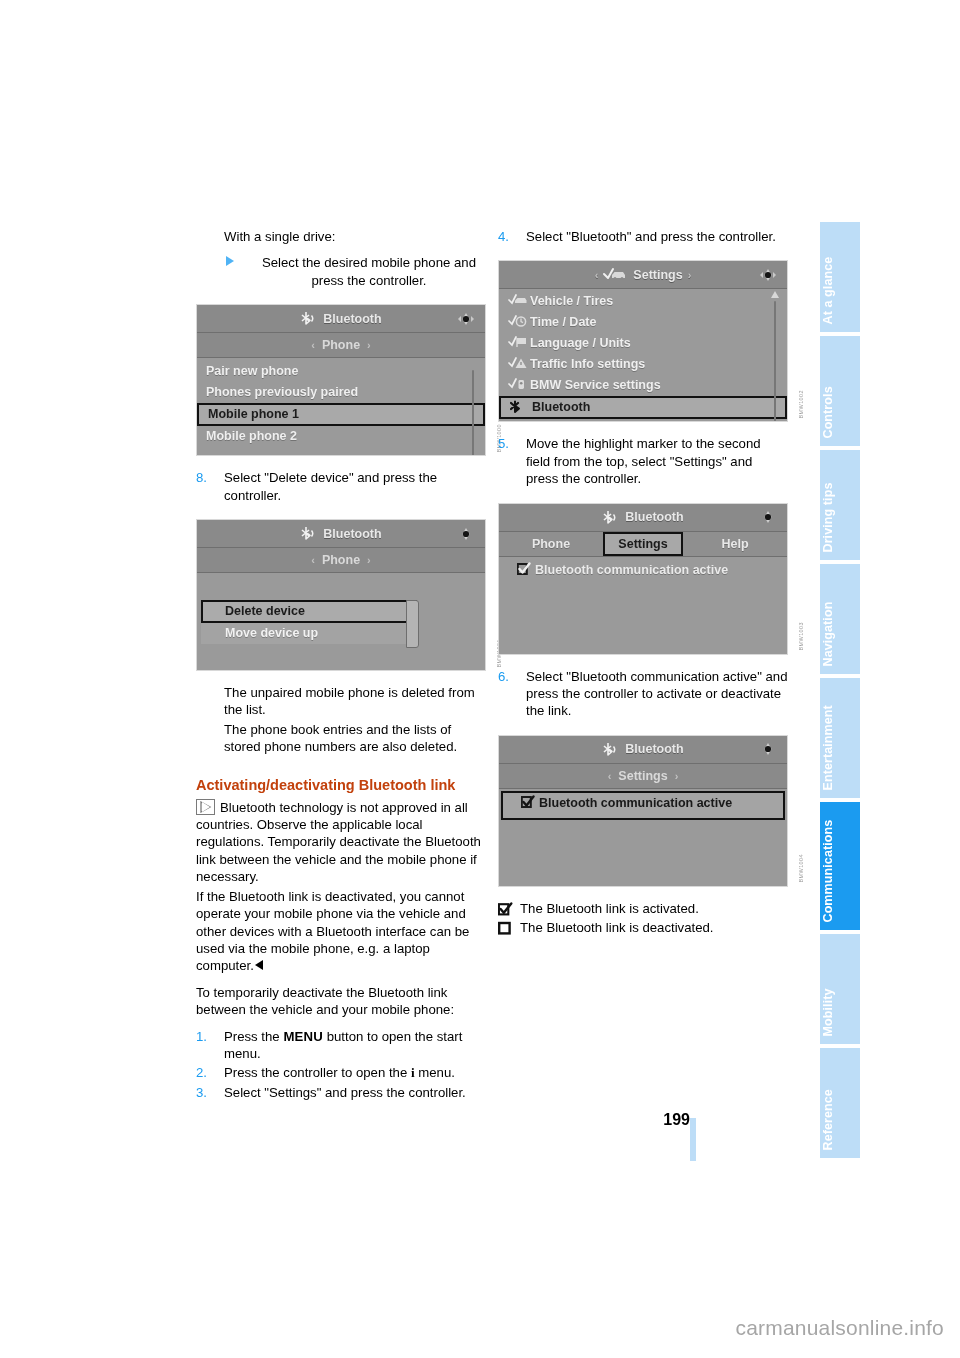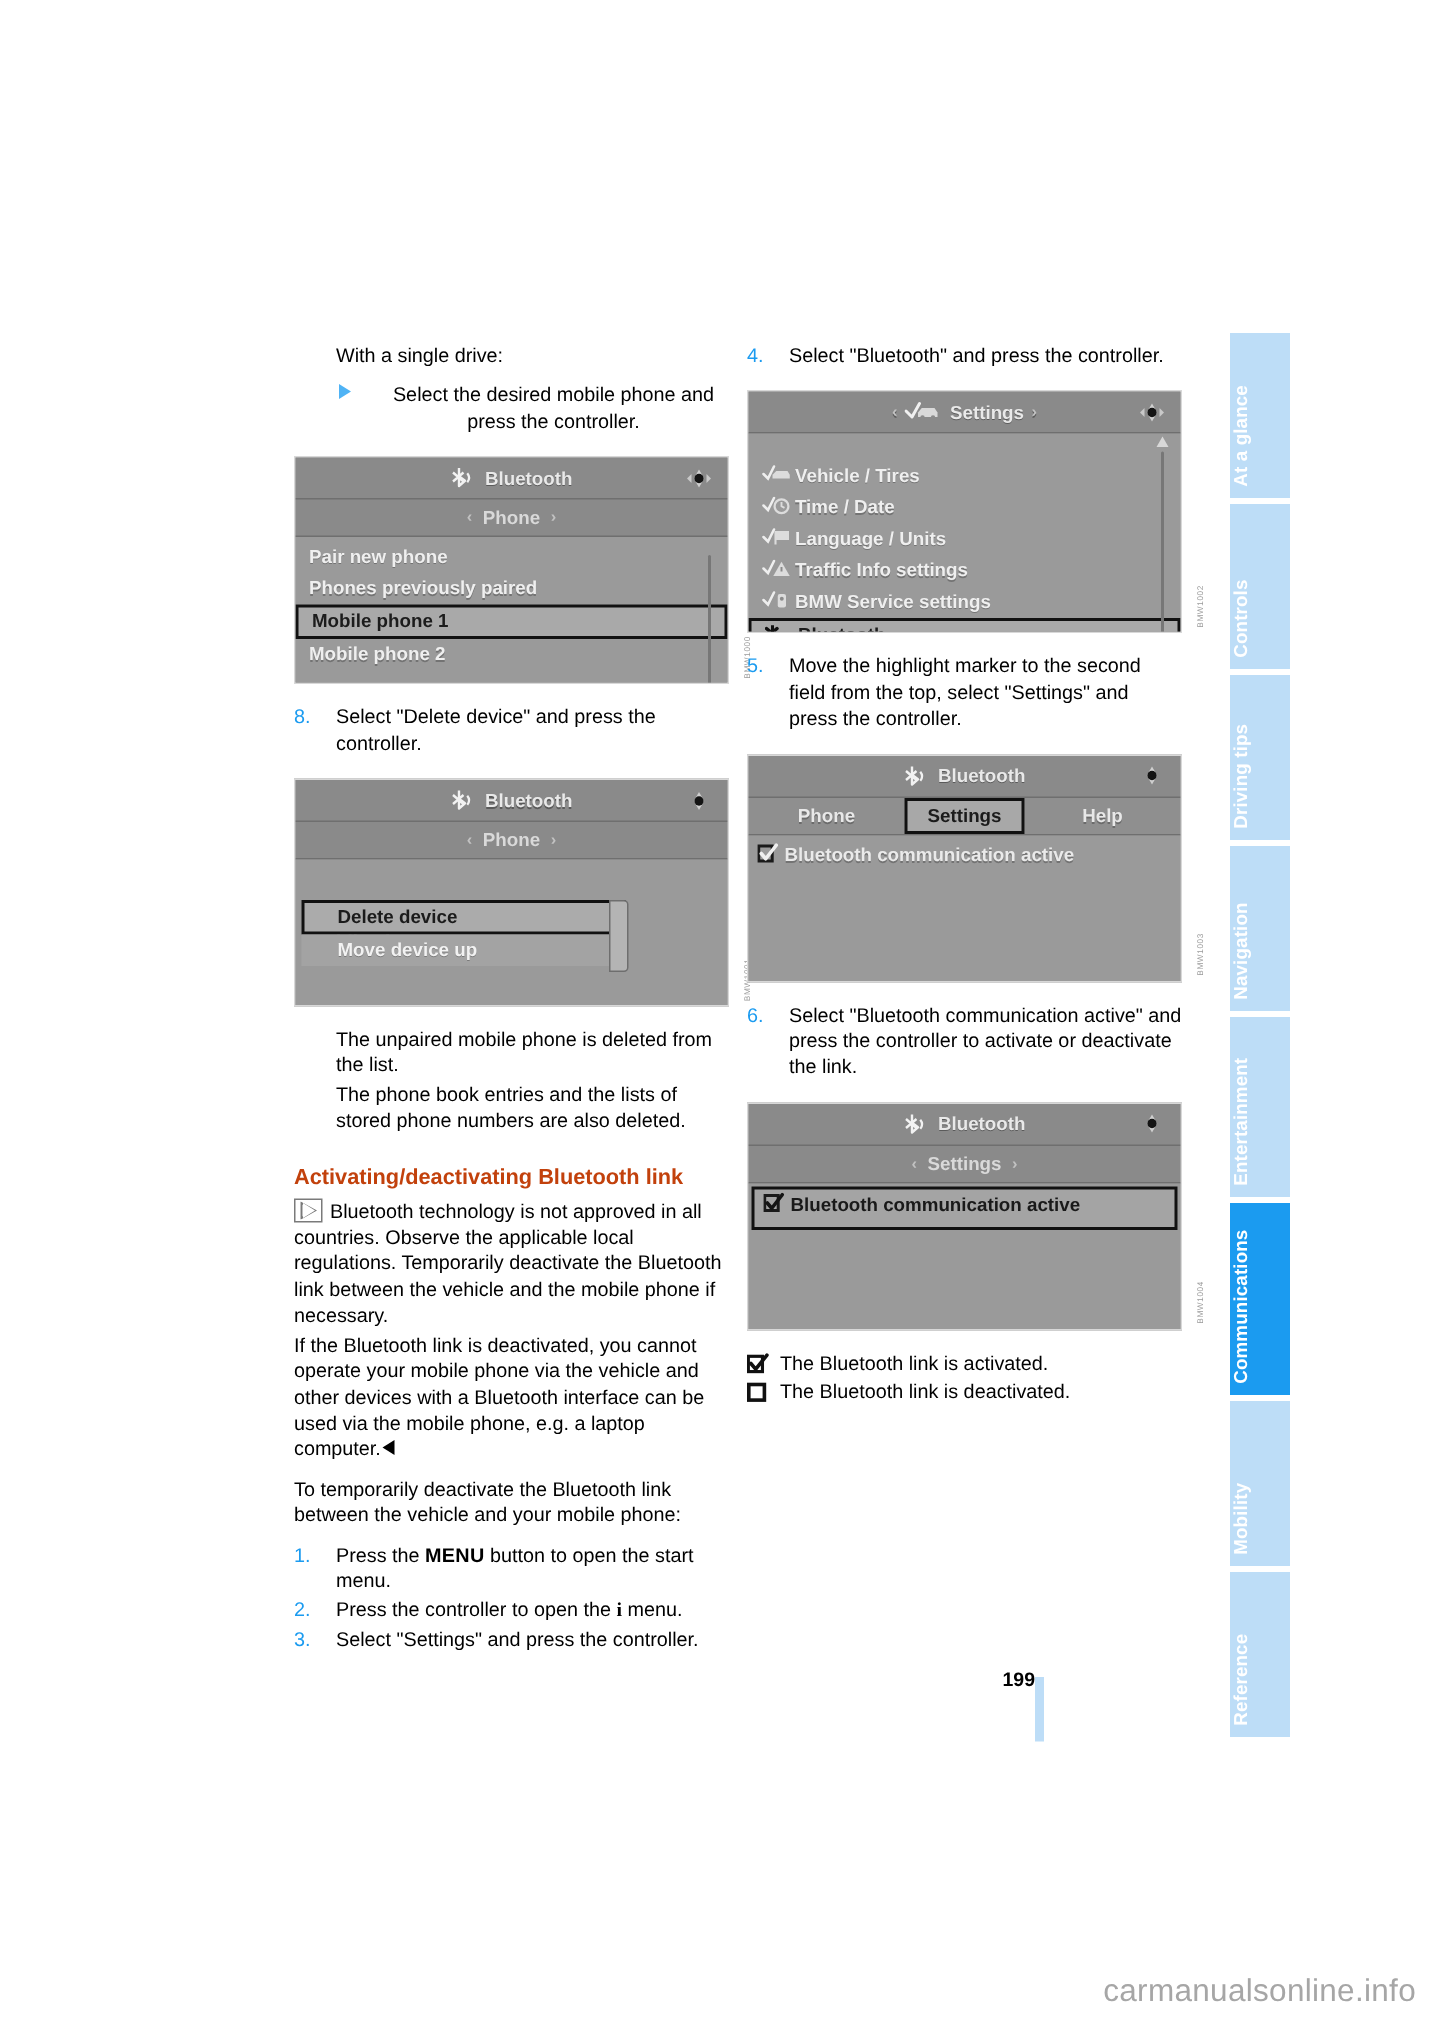--- a/index.html
+++ b/index.html
@@ -239,21 +239,21 @@
     flex: 0 0 80px;
     background: #a8a8a8;
     border: 2px solid #111;
     color: #1b1b1b;
     text-shadow: none;
     box-sizing: border-box;
   }
   .shot .cbrow {
     height: 23px;
     line-height: 23px;
-    padding-left: 6px;
+    padding-left: 18px;
     color: #eaeaea;
     font-weight: bold;
     white-space: nowrap;
     text-shadow: 0 1px 0 rgba(0,0,0,.25);
   }
   .shot .cbrow.boxed {
     border: 2px solid #111;
     color: #191919;
     background: #a4a4a4;
     text-shadow: none;
@@ -320,21 +320,21 @@
 
   
   #footer {
     position: absolute;
     left: 196px;
     top: 1110px;
     width: 494px;
     text-align: right;
   }
   #page-number {
-    font-size: 13px;
+    font-size: 16px;
     font-weight: bold;
     color: #000;
     line-height: 19px;
   }
   #edition-line {
     font-size: 12.2px;
     color: #000;
     line-height: 17px;
     margin-top: 1px;
   }
@@ -549,21 +549,21 @@
           <span class="arrow" style="color:#c2c2c2;padding-left:5px;font-size:11px;">›</span>
           <span class="joy">
             <svg width="22" height="16" viewBox="0 0 22 16">
               <path d="M3 8 L6 5 L6 11 Z" fill="#c9c9c9"></path>
               <path d="M19 8 L16 5 L16 11 Z" fill="#c9c9c9"></path>
               <path d="M11 2 L14.5 8 L11 14 L7.5 8 Z" fill="#cfcfcf"></path>
               <circle cx="11" cy="8" r="3.1" fill="#141414"></circle>
             </svg>
           </span>
         </div>
-        <div class="listarea" style="height:134px;padding-top:18px;">
+        <div class="listarea" style="height:134px;padding-top:2px;">
           <div class="row">
             <span class="ico">
               <svg width="20" height="13" viewBox="0 0 20 13">
                   <path d="M1 6 L4 9 L8 1" stroke="#eee" stroke-width="1.7" fill="none" stroke-linecap="round"></path>
                   <path d="M7 9 L7 6.5 L9.5 4 L17 4 L18.5 6.5 L18.5 9 Z" fill="#dcdcdc"></path>
                 </svg>
             </span><span>Vehicle / Tires</span>
           </div>
           <div class="row">
             <span class="ico">

